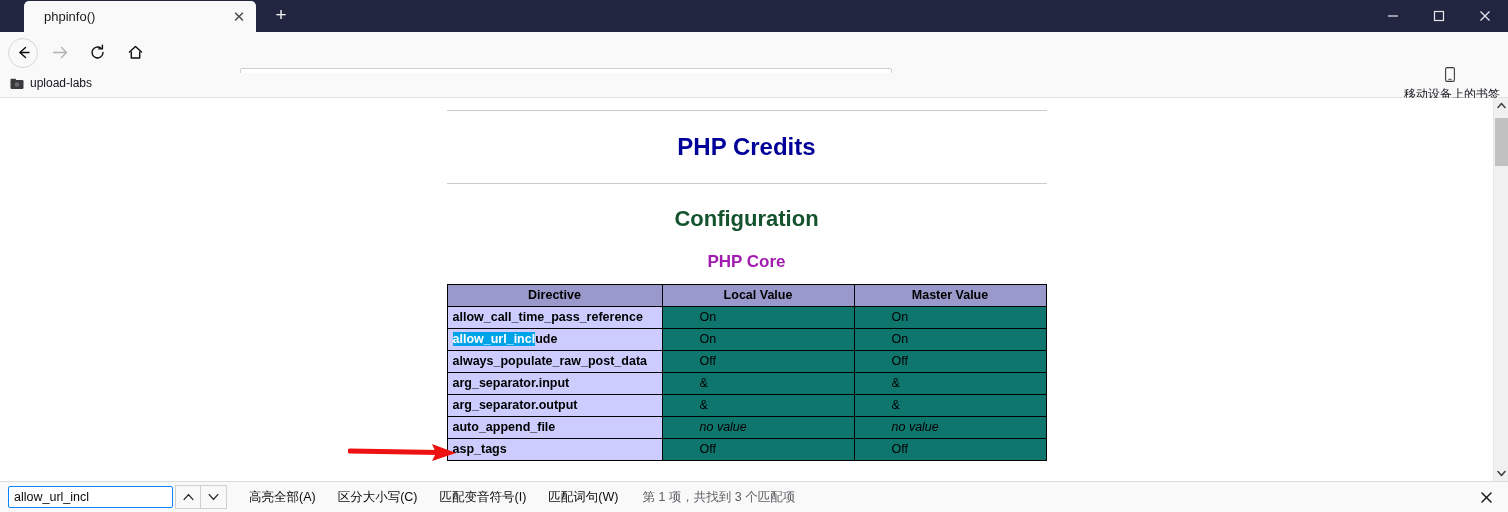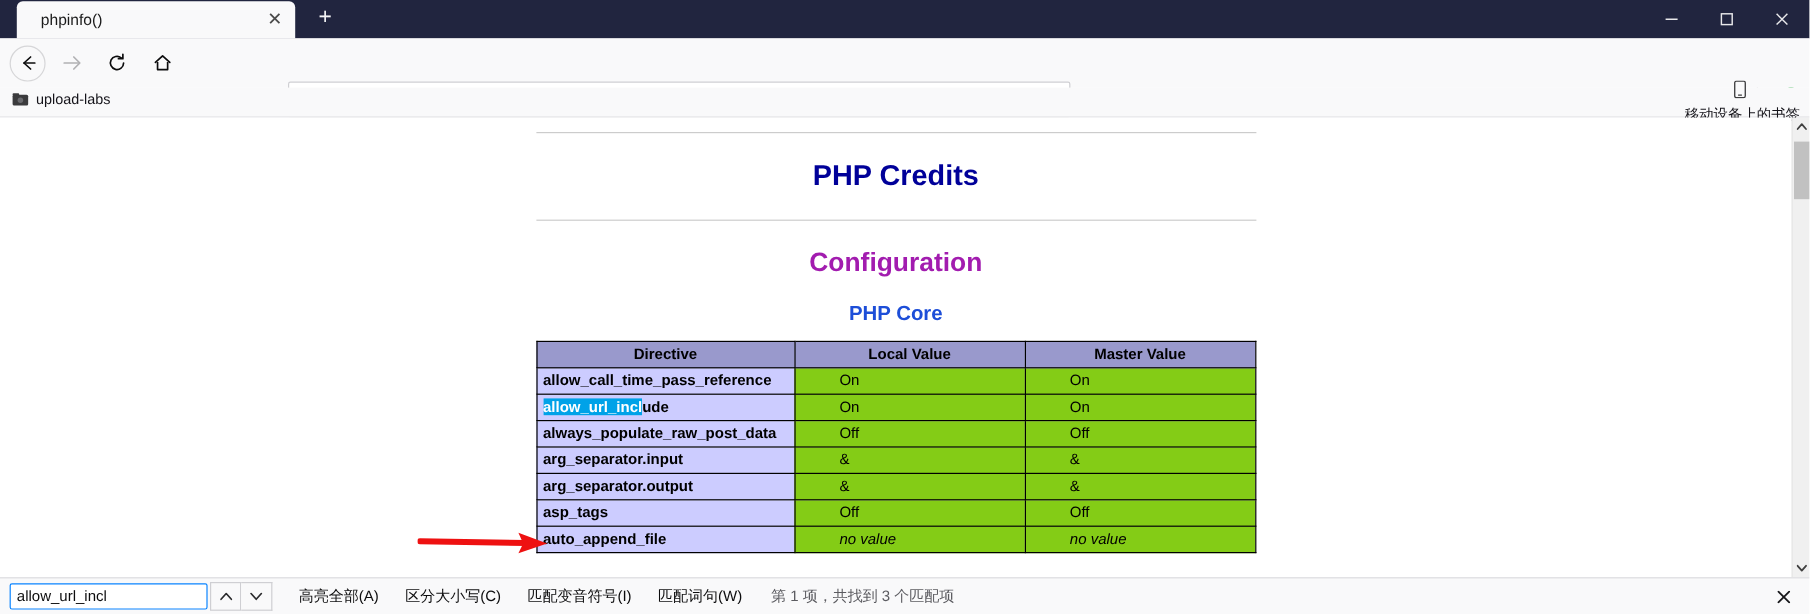--- a/index.html
+++ b/index.html
@@ -12,21 +12,21 @@
   }
   #app { position: relative; width: 1508px; height: 512px; }
 
   
   .tabbar {
     position: absolute; top: 0; left: 0; width: 1508px; height: 32px;
     background: #21253f;
     display: flex; align-items: flex-end;
   }
   .tab {
-    margin-left: 14px;
+    margin-left: 24px;
     width: 232px; height: 31px;
     background: #f9f9fa;
     border-radius: 5px 5px 0 0;
     display: flex; align-items: center;
     position: relative;
   }
   .tab .tab-title {
     font-size: 13px; color: #1a1a1a;
     margin-left: 20px;
     white-space: nowrap; overflow: hidden; text-overflow: ellipsis;
@@ -125,25 +125,25 @@
     position: relative; left: 0px;
     padding-top: 12px;
     font-family: "Liberation Sans", sans-serif;
   }
   .page hr { border: 0; border-top: 1px solid #cccccc; margin: 0; }
   .h1credits {
     text-align: center; color: #000099; font-size: 24px; font-weight: bold;
     margin: 22px 0 22px 0;
   }
   .h1conf {
-    text-align: center; color: #a21caf; font-size: 22px; font-weight: bold;
+    text-align: center; color: #14532d; font-size: 22px; font-weight: bold;
     margin: 22px 0 0 0;
   }
   .h2core {
-    text-align: center; color: #1d4ed8; font-size: 17px; font-weight: bold;
+    text-align: center; color: #a21caf; font-size: 17px; font-weight: bold;
     margin: 20px 0 12px 0;
   }
   table.infotable {
     width: 600px; border-collapse: collapse; margin: 0 auto;
     font-size: 12.5px;
   }
   table.infotable td, table.infotable th {
     border: 1px solid #000000;
     padding: 2px 5px;
     vertical-align: top;
@@ -151,21 +151,21 @@
     height: 22px;
     margin-left: 23px;
   }
   table.infotable th {
     background: #9999cc; color: #000000; text-align: center; font-weight: bold;
   }
   table.infotable td.e {
     background: #ccccff; font-weight: bold; width: 215px;
   }
   table.infotable td.v {
-    background: #84cc16; width: 192px; padding-left: 37px;
+    background: #0f766e; width: 192px; padding-left: 37px;
   }
   td.v i { font-style: italic; }
   .hl { background: #00a2e8; color: #ffffff; }
 
   
   .arrow {
     position: absolute; left: 348px; top: 340px;
     width: 110px; height: 26px;
     pointer-events: none;
   }
@@ -460,28 +460,28 @@
             <td class="e">arg_separator.input</td>
             <td class="v">&amp;</td>
             <td class="v">&amp;</td>
           </tr>
           <tr>
             <td class="e">arg_separator.output</td>
             <td class="v">&amp;</td>
             <td class="v">&amp;</td>
           </tr>
           <tr>
+            <td class="e">auto_append_file</td>
+            <td class="v"><i>no value</i></td>
+            <td class="v"><i>no value</i></td>
+          </tr>
+          <tr>
             <td class="e">asp_tags</td>
             <td class="v">Off</td>
             <td class="v">Off</td>
-          </tr>
-          <tr>
-            <td class="e">auto_append_file</td>
-            <td class="v"><i>no value</i></td>
-            <td class="v"><i>no value</i></td>
           </tr>
         </tbody>
       </table>
     </div>
 
     <svg class="arrow" viewBox="0 0 110 26">
       <line x1="2" y1="13" x2="90" y2="14.5" stroke="#ee1111" stroke-width="5" stroke-linecap="round"></line>
       <polygon points="108,15 84,6 88,15 84,23" fill="#ee1111"></polygon>
     </svg>
 

